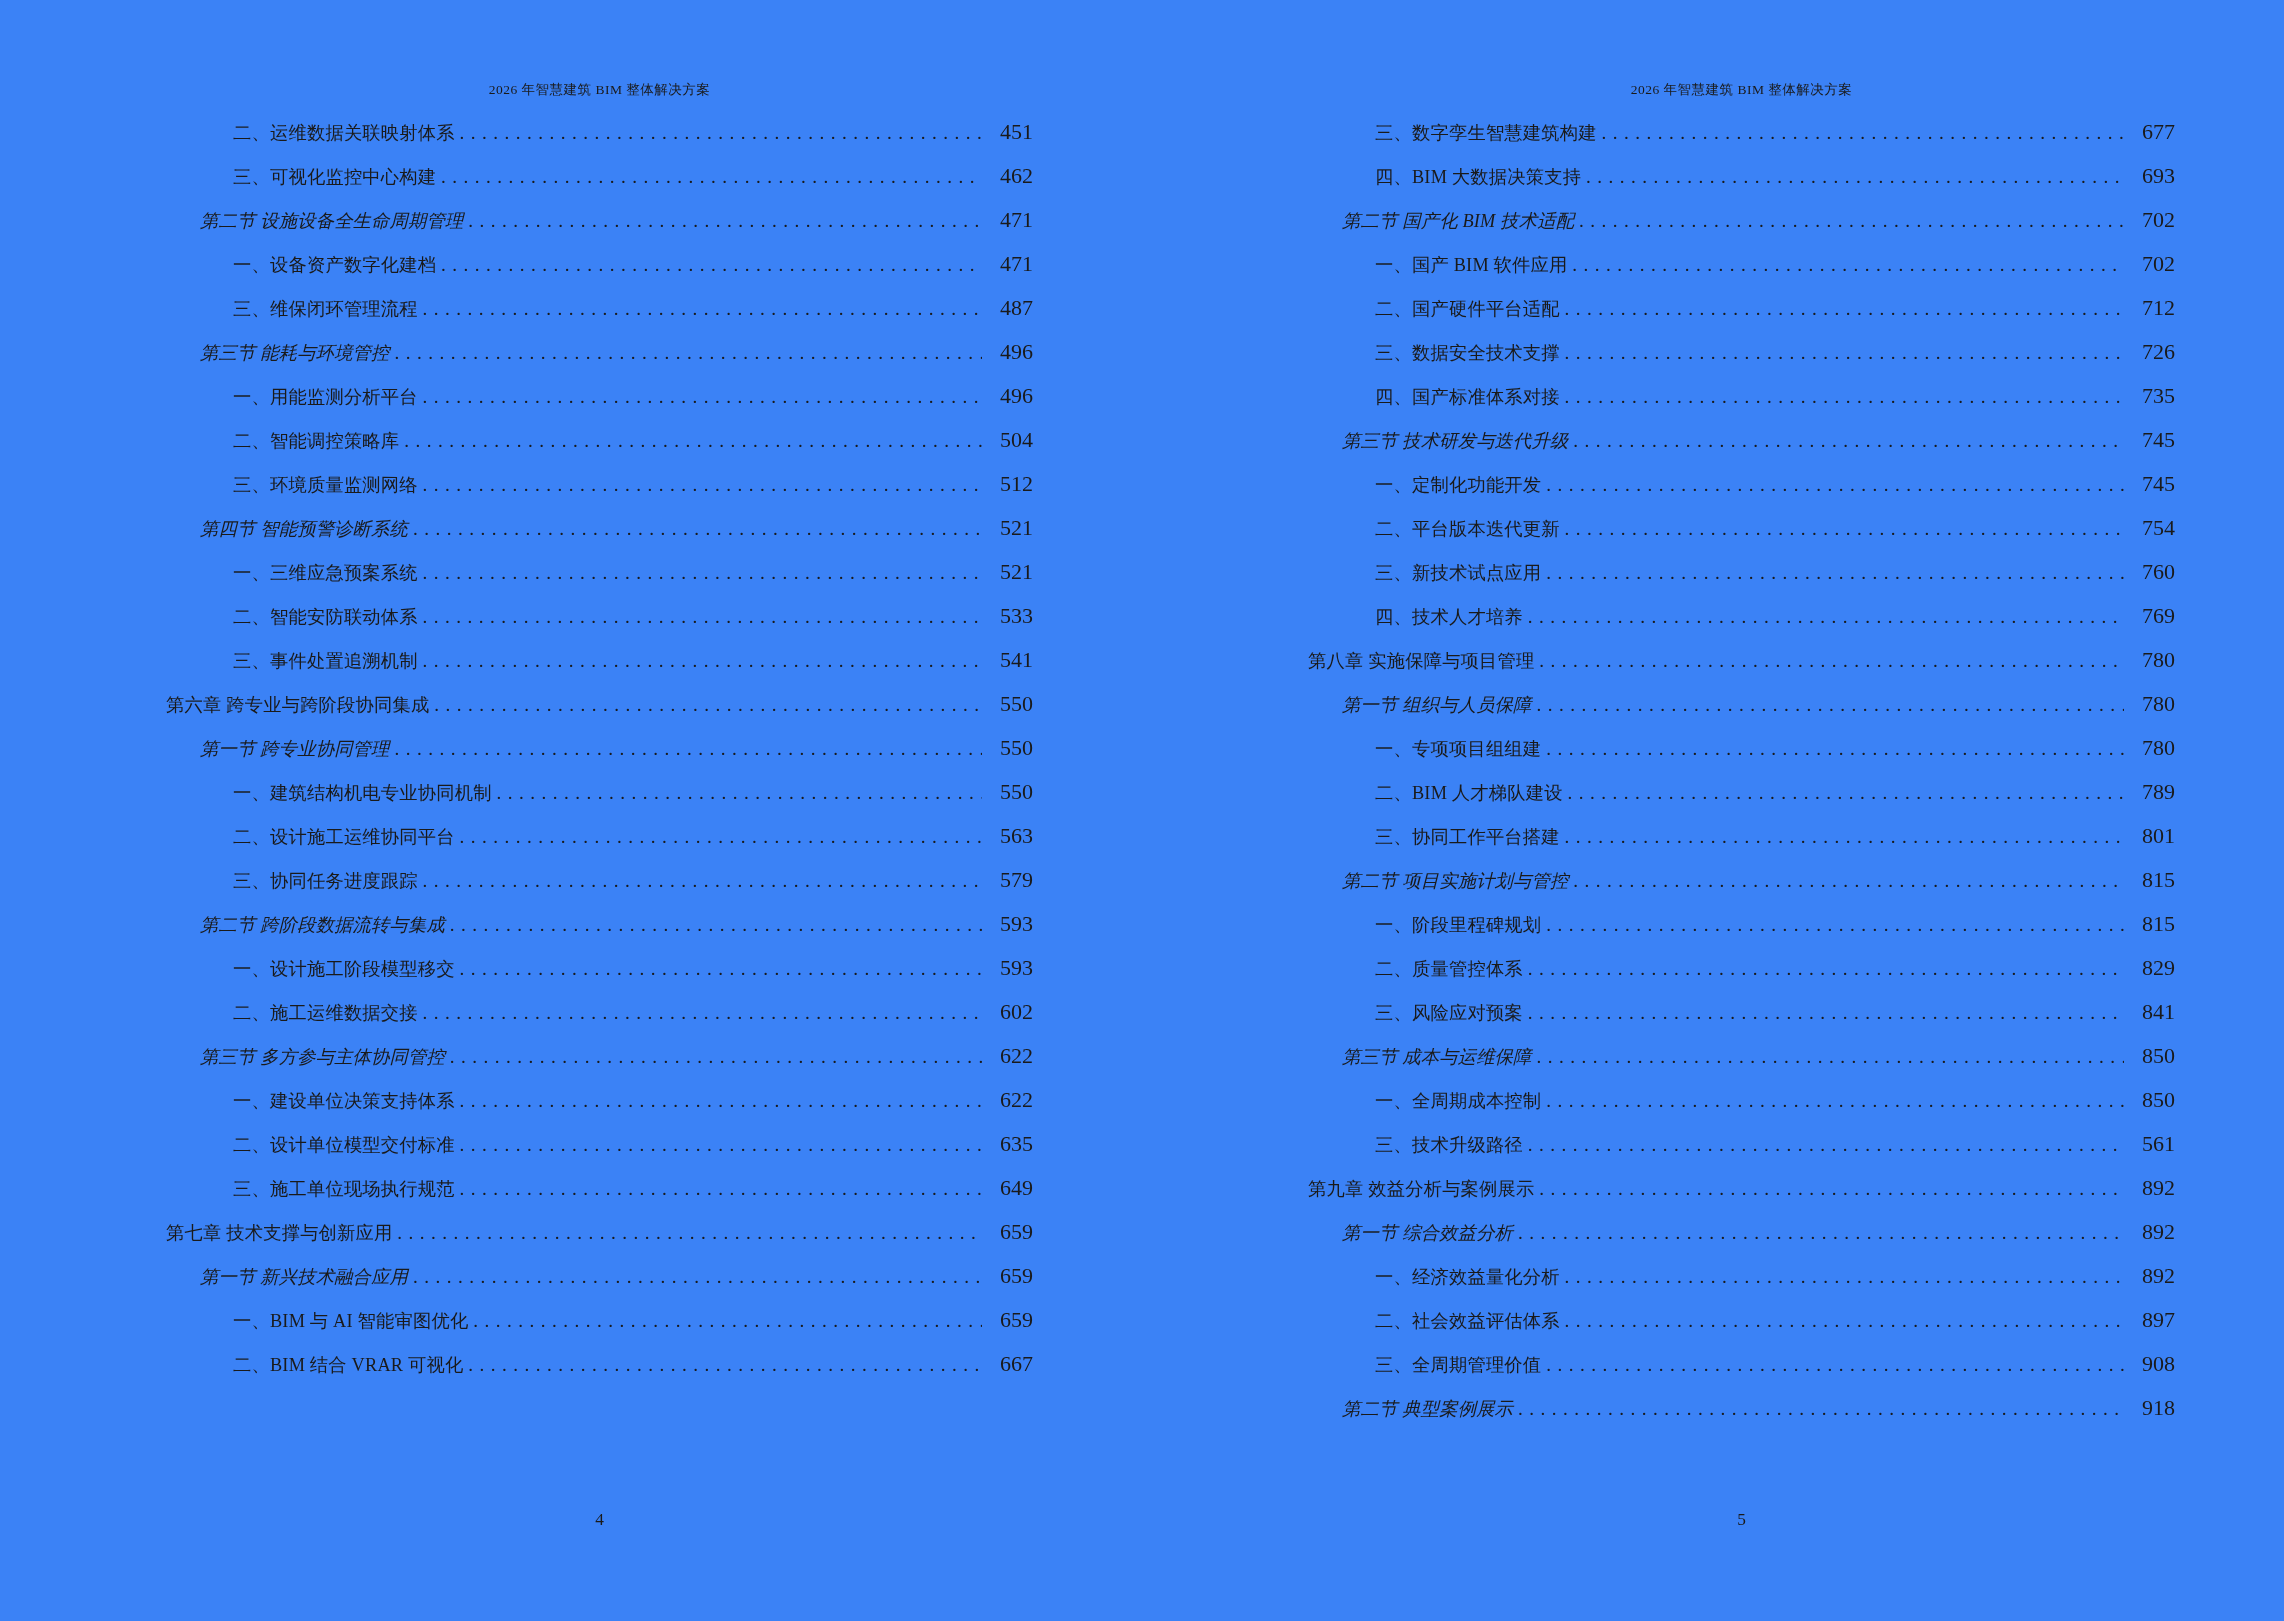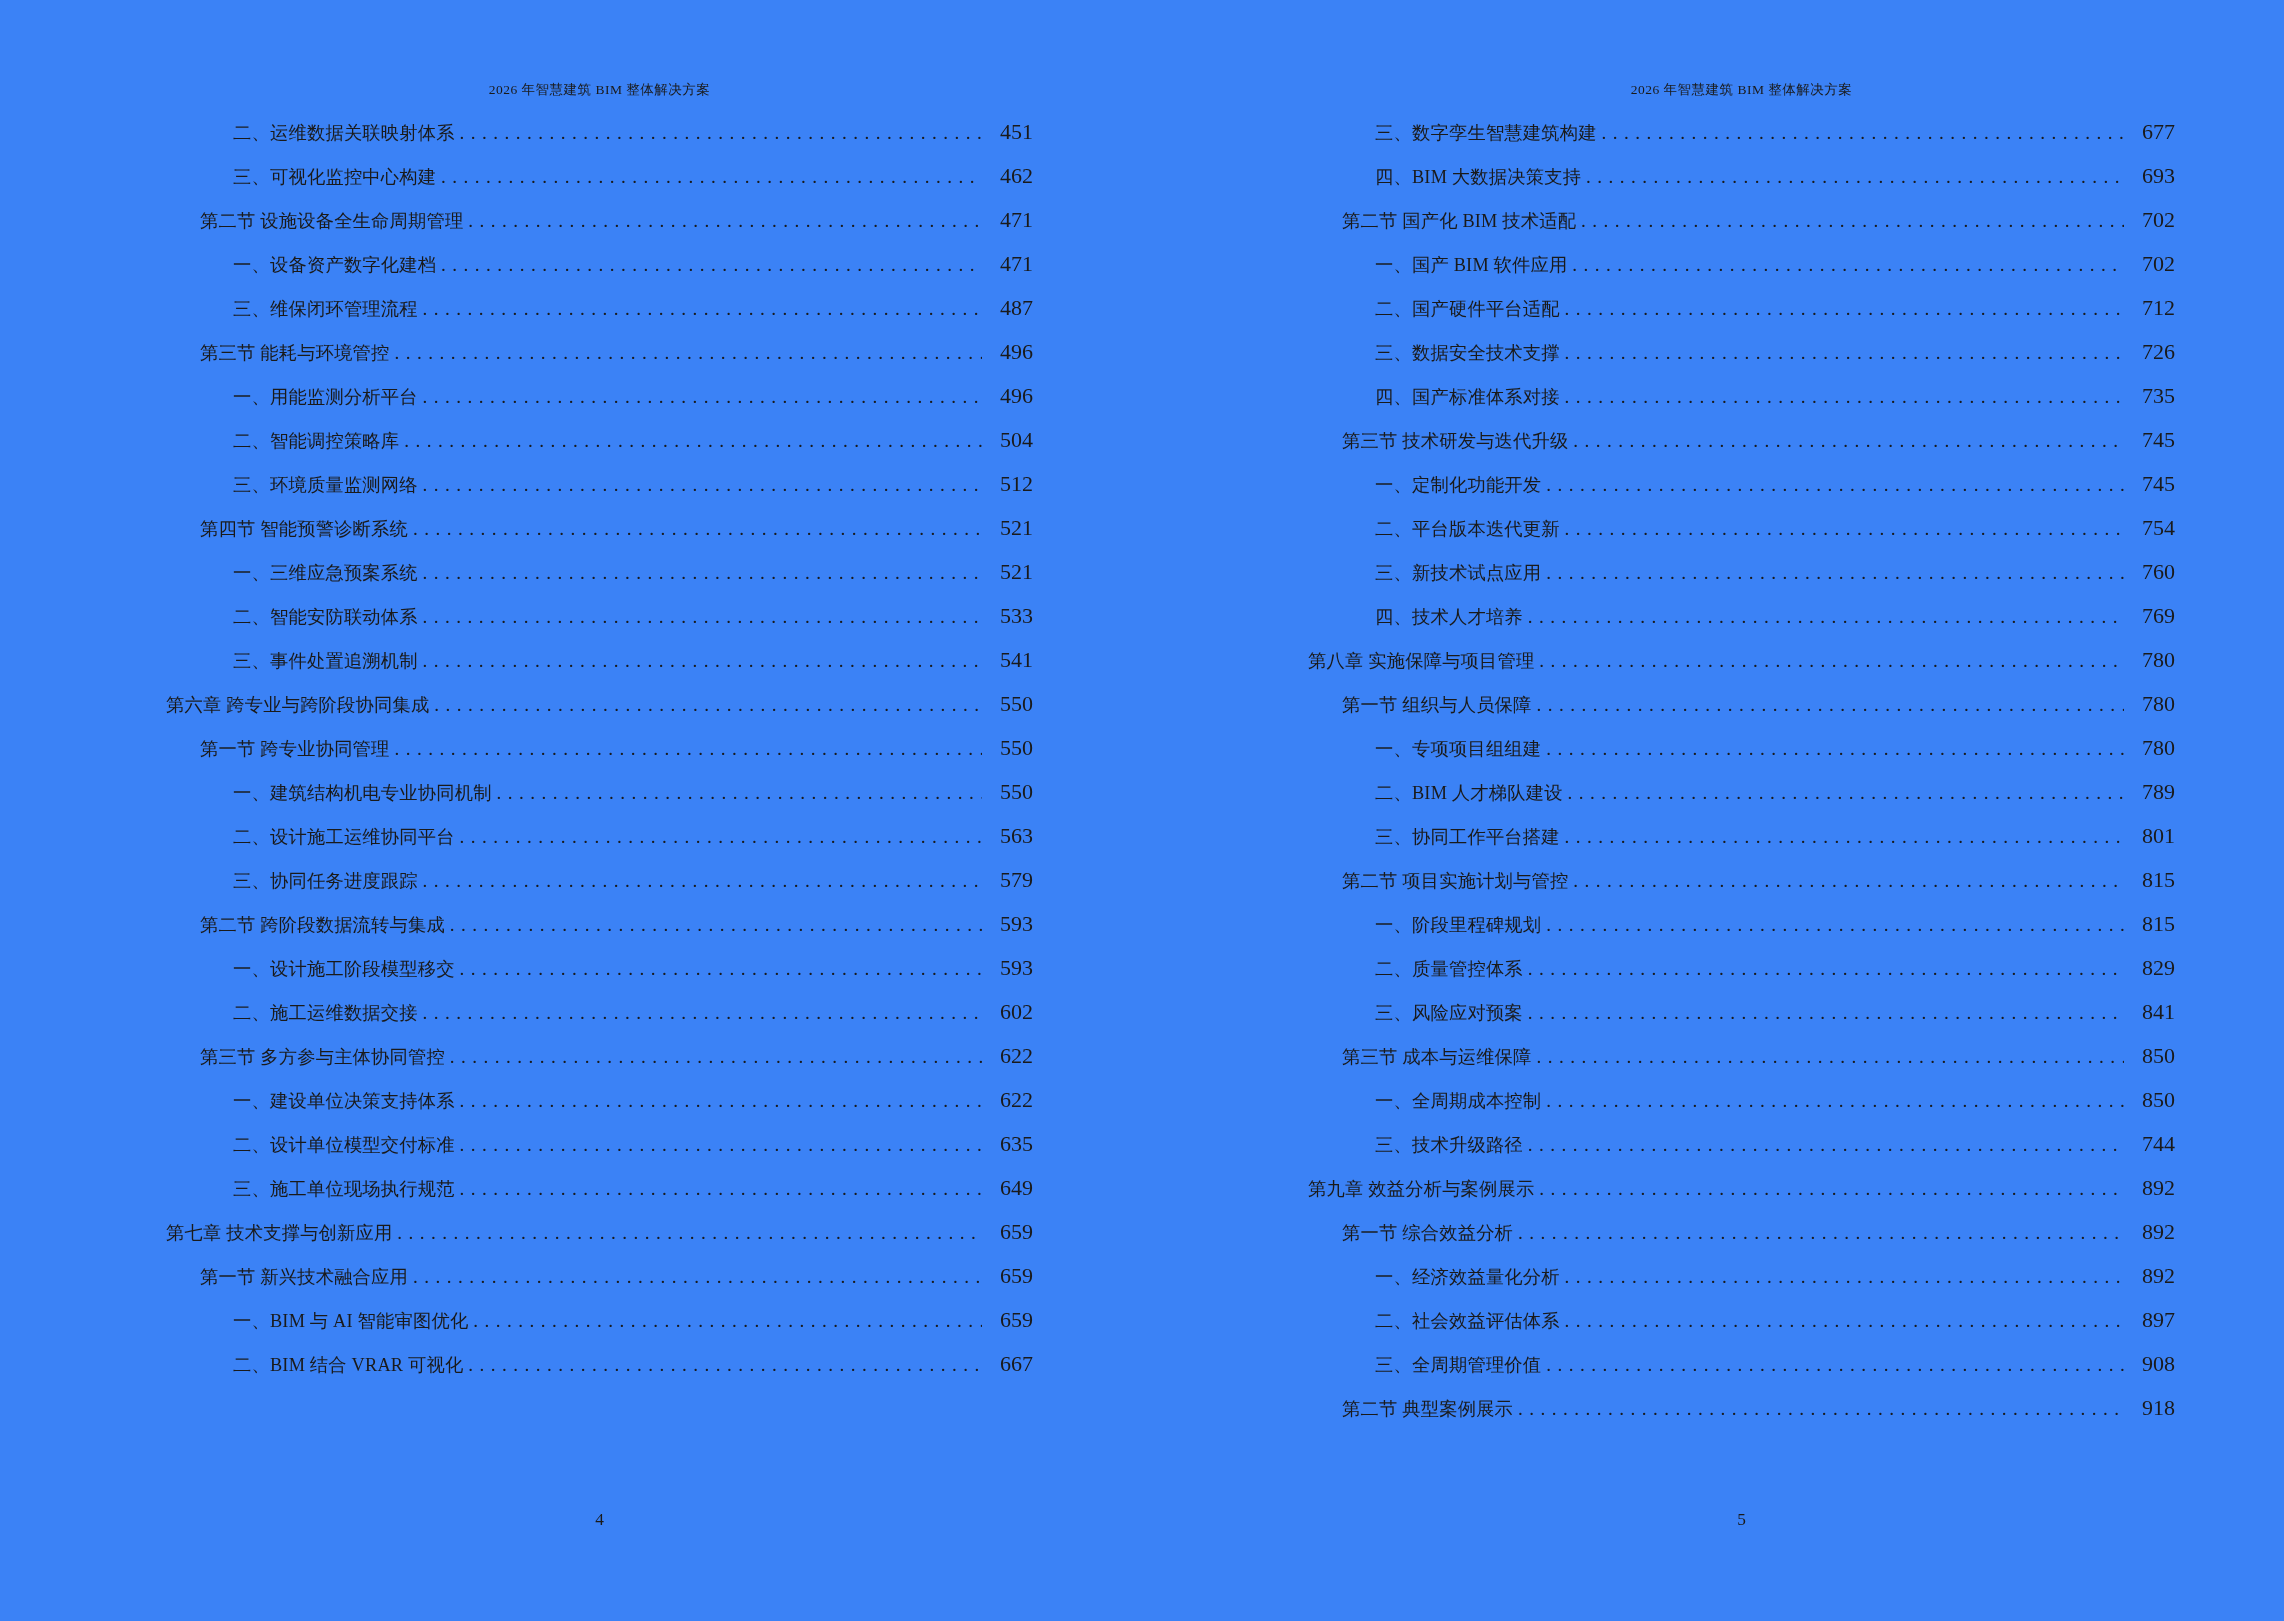--- a/index.html
+++ b/index.html
@@ -48,21 +48,21 @@
     align-items: baseline;
     line-height: 44px;
     font-size: 18.3px;
     white-space: nowrap;
   }
   .toc-row .toc-label {
     flex: 0 0 auto;
     letter-spacing: 0.2px;
   }
   .level-chapter .toc-label { padding-left: 0; }
-  .level-section .toc-label { padding-left: 34px; }
+  .level-section .toc-label { padding-left: 34px; font-style: italic; }
   .level-item    .toc-label { padding-left: 67px; }
   .leader {
     flex: 1 1 auto;
     min-width: 0;
     overflow: hidden;
     white-space: nowrap;
     margin-left: 4.8px;
     margin-right: 2.9px;
   }
   .leader::after {
@@ -356,21 +356,21 @@
           <span class="toc-page-num">850</span>
         </div>
         <div class="toc-row level-item">
           <span class="toc-label">一、全周期成本控制</span>
           <span class="leader"></span>
           <span class="toc-page-num">850</span>
         </div>
         <div class="toc-row level-item">
           <span class="toc-label">三、技术升级路径</span>
           <span class="leader"></span>
-          <span class="toc-page-num">744</span>
+          <span class="toc-page-num">561</span>
         </div>
         <div class="toc-row level-chapter">
           <span class="toc-label">第九章 效益分析与案例展示</span>
           <span class="leader"></span>
           <span class="toc-page-num">892</span>
         </div>
         <div class="toc-row level-section">
           <span class="toc-label">第一节 综合效益分析</span>
           <span class="leader"></span>
           <span class="toc-page-num">892</span>

